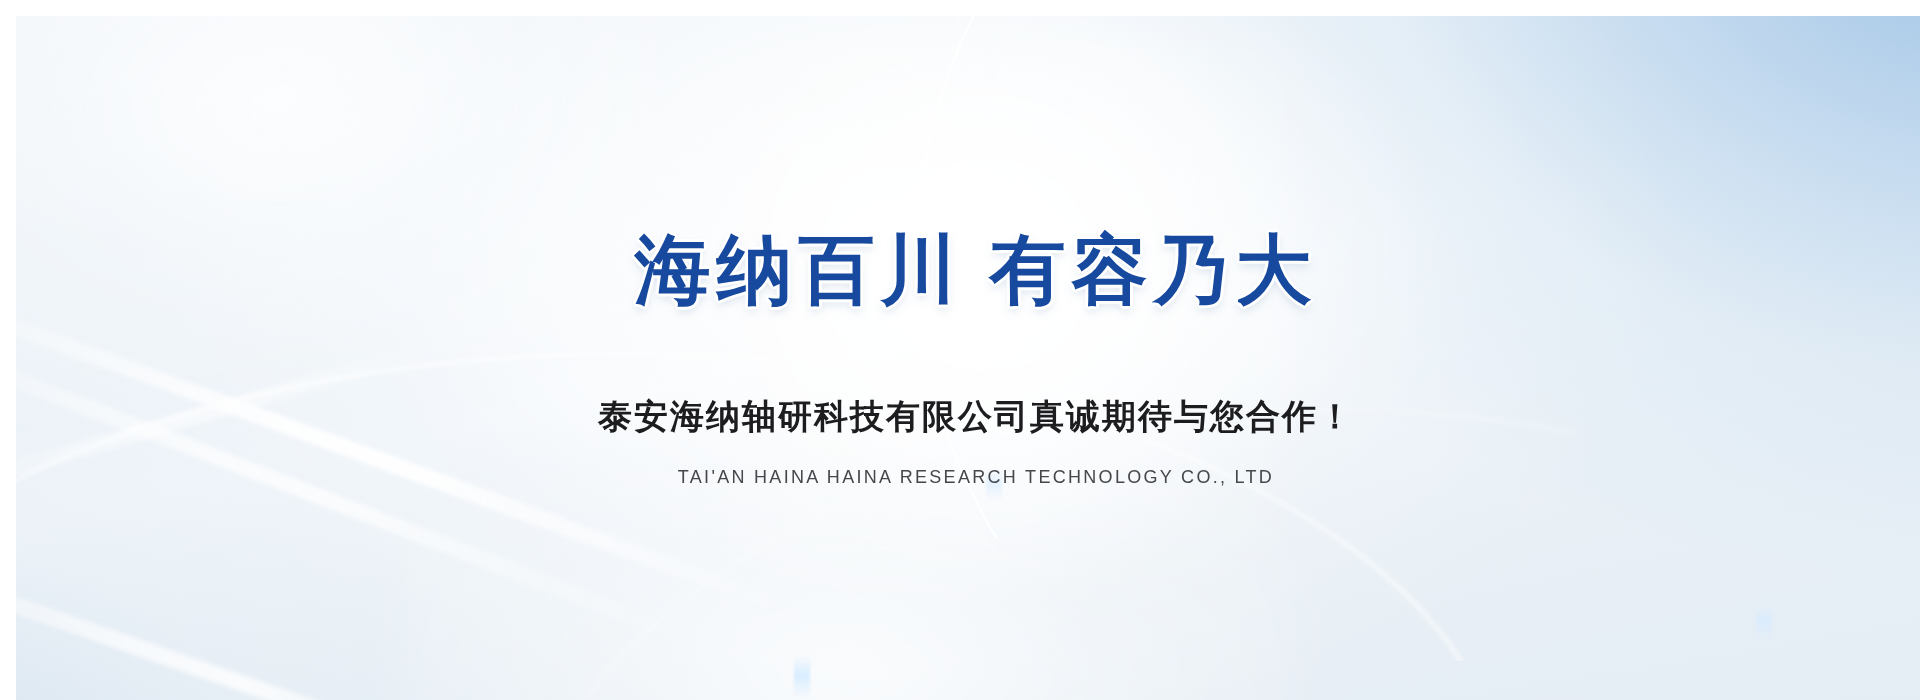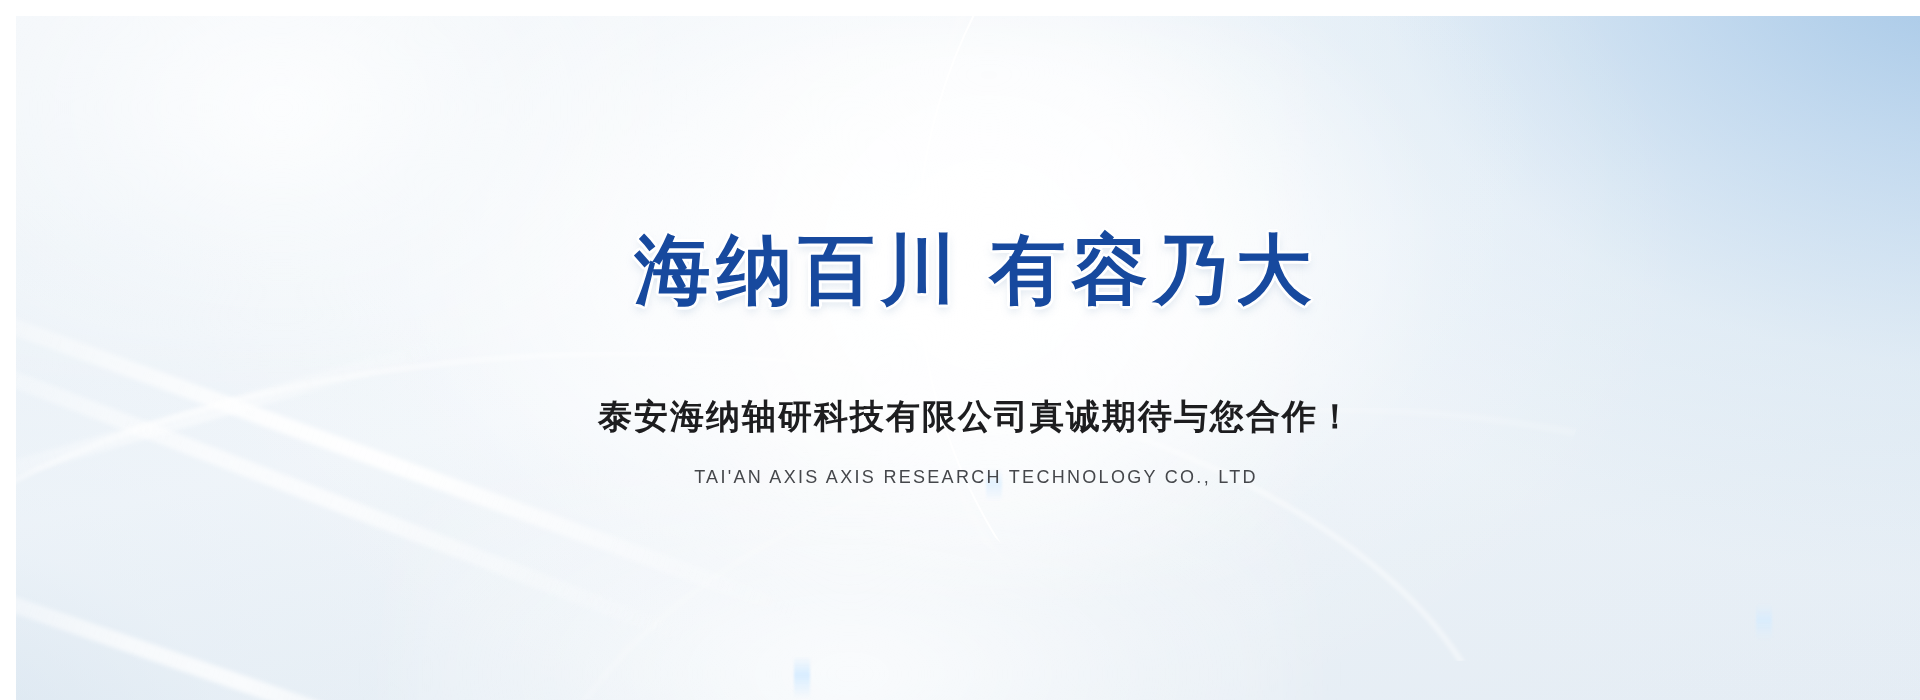--- a/index.html
+++ b/index.html
@@ -212,16 +212,16 @@
 
   <div class="fx fleck fleck-1"></div>
   <div class="fx fleck fleck-2"></div>
   <div class="fx fleck fleck-3"></div>
 
   <div class="content">
     <h1 class="headline">海纳百川 有容乃大</h1>
 
     <p class="sub-cn">泰安海纳轴研科技有限公司真诚期待与您合作！</p>
 
-    <p class="sub-en">TAI'AN AXIS AXIS RESEARCH TECHNOLOGY CO., LTD</p>
+    <p class="sub-en">TAI'AN HAINA HAINA RESEARCH TECHNOLOGY CO., LTD</p>
   </div>
 
 </div>
 
 </body></html>

